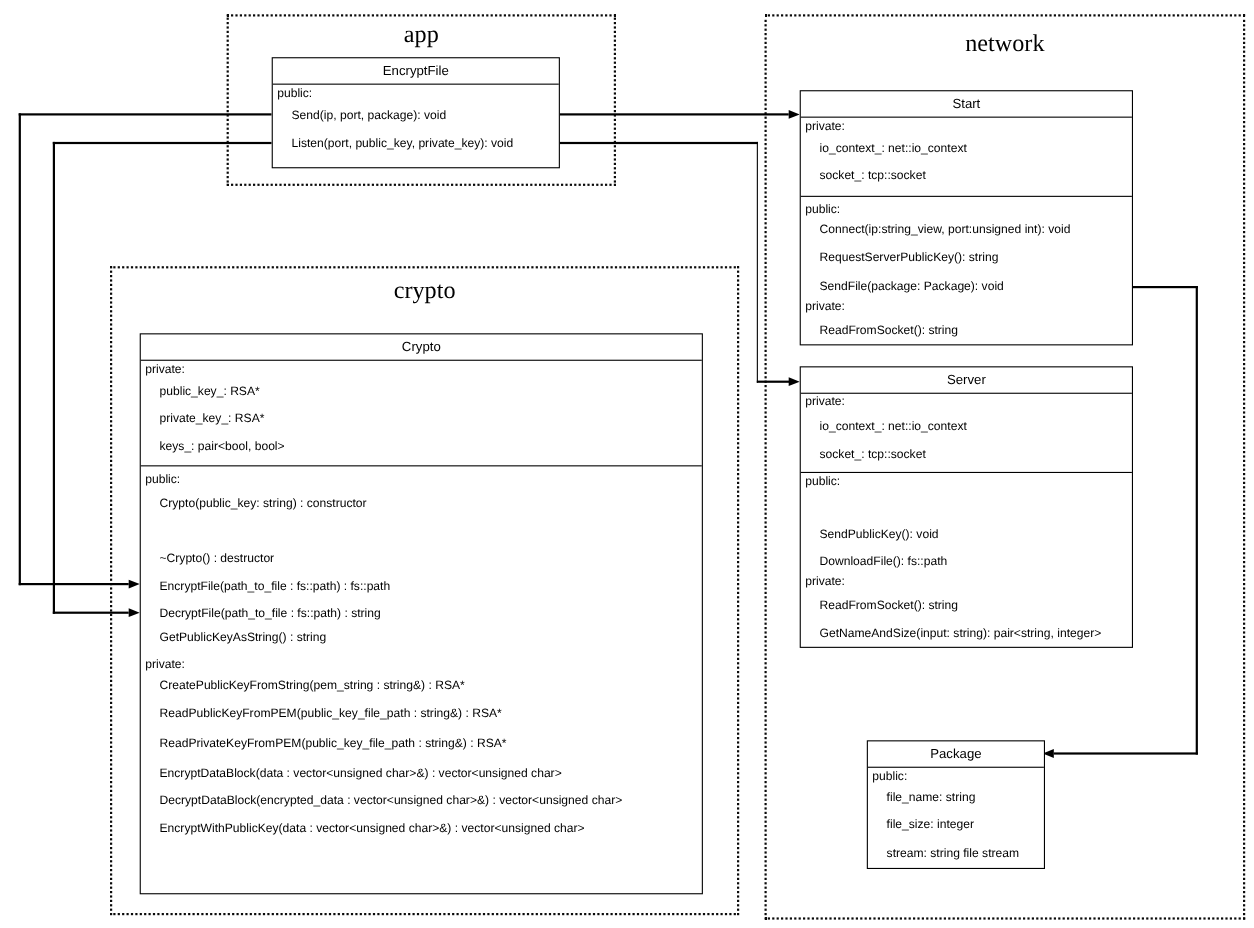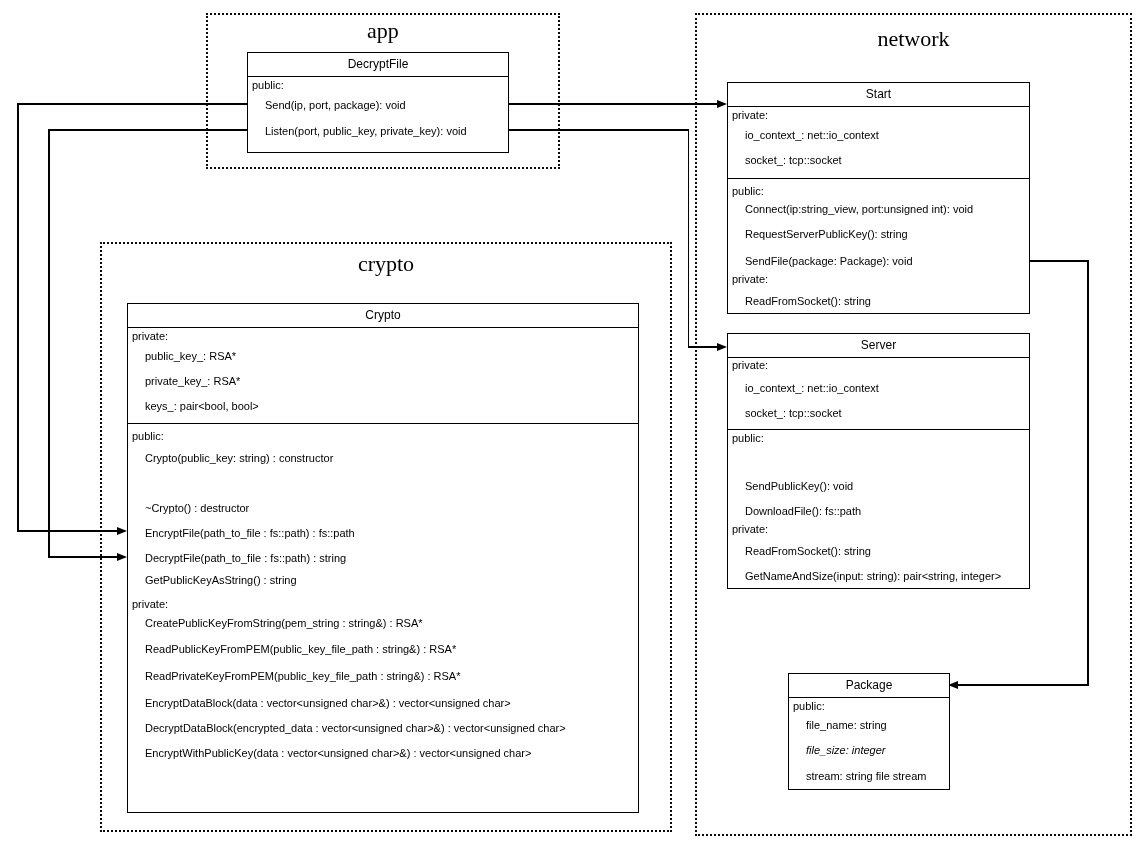--- a/index.html
+++ b/index.html
@@ -90,21 +90,21 @@
 
   <div class="pkg" style="left:100px; top:242px; width:568px; height:586px;">
     <div class="pkg-title" style="top:7px;">crypto</div>
   </div>
 
   <div class="pkg" style="left:695px; top:13px; width:433px; height:819px;">
     <div class="pkg-title" style="top:11px;">network</div>
   </div>
 
   <div class="cls" style="left:247px; top:52px; width:260px; height:99px;">
-    <div class="cls-title">DecryptFile</div>
+    <div class="cls-title">EncryptFile</div>
     <div class="row label" style="top:24px;">public:</div>
     <div class="row member" style="top:44px;">Send(ip, port, package): void</div>
     <div class="row member" style="top:70px;">Listen(port, public_key, private_key): void</div>
   </div>
 
   <div class="cls" style="left:127px; top:303px; width:510px; height:508px;">
     <div class="cls-title">Crypto</div>
     <div class="row label" style="top:24px;">private:</div>
     <div class="row member" style="top:44px;">public_key_: RSA*</div>
     <div class="row member" style="top:69px;">private_key_: RSA*</div>
@@ -150,21 +150,21 @@
     <div class="row member" style="top:169px;">DownloadFile(): fs::path</div>
     <div class="row label" style="top:187px;">private:</div>
     <div class="row member" style="top:209px;">ReadFromSocket(): string</div>
     <div class="row member" style="top:234px;">GetNameAndSize(input: string): pair&lt;string, integer&gt;</div>
   </div>
 
   <div class="cls" style="left:788px; top:673px; width:160px; height:115px;">
     <div class="cls-title">Package</div>
     <div class="row label" style="top:24px;">public:</div>
     <div class="row member" style="top:43px;">file_name: string</div>
-    <div class="row member" style="top:68px;font-style:italic;">file_size: integer</div>
+    <div class="row member" style="top:68px;">file_size: integer</div>
     <div class="row member" style="top:94px;">stream: string file stream</div>
   </div>
 
   <div class="line" style="left:507px; top:103.25px; width:210px; height:1.5px;"></div>
   <div class="arrow-r" style="left:717px; top:99.5px;"></div>
 
   <div class="line" style="left:507px; top:129.25px; width:182px; height:1.5px;"></div>
   <div class="line" style="left:687.5px; top:129.25px; width:1.5px; height:218.5px;"></div>
   <div class="line" style="left:687.5px; top:346.25px; width:30px; height:1.5px;"></div>
   <div class="arrow-r" style="left:717px; top:342.5px;"></div>

